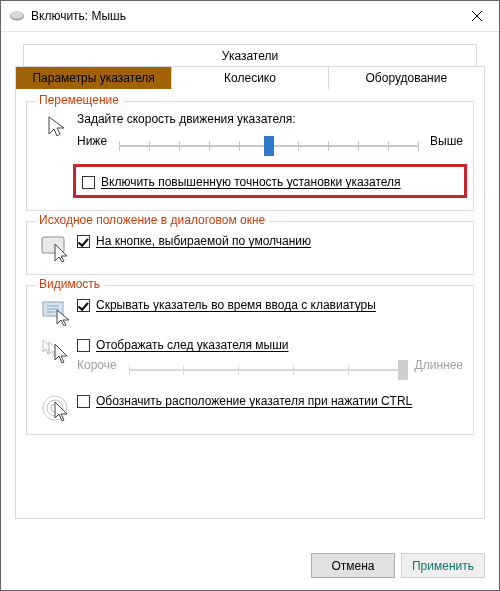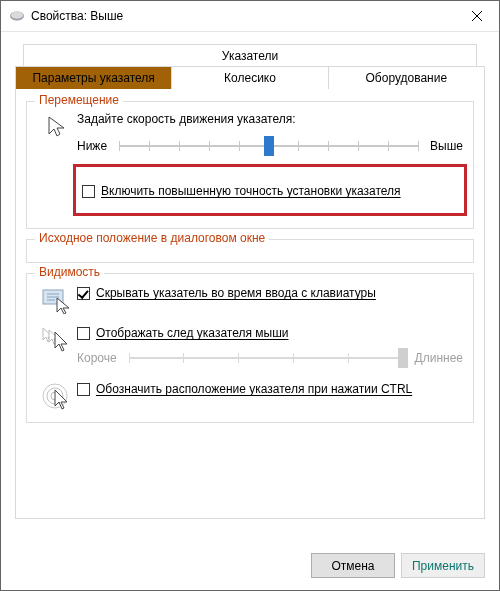--- a/index.html
+++ b/index.html
@@ -21,32 +21,32 @@
 .tab-row.back .tab:last-child{margin-right:8px}
 .tab-row.front .tab+.tab{border-left:none}
 .tab-row.back .tab+.tab{border-left:none}
 .panel{border:1px solid #d9d9d9;border-top:none;padding:12px 10px 10px 10px;min-height:430px;box-sizing:border-box}
 .group{border:1px solid #dcdcdc;margin-bottom:10px;padding:10px 10px 12px 10px;position:relative}
 .group-title{position:absolute;top:-9px;left:8px;background:#fff;padding:0 4px;font-size:12px;color:#c2410c}
 .row{display:flex;align-items:flex-start}
 .icon-cell{width:40px;min-width:40px;display:flex;align-items:flex-start;justify-content:center;padding-top:2px}
 .content-cell{flex:1}
 .speed-label{margin-bottom:8px}
-.slider-row{display:flex;align-items:center;gap:12px}
+.slider-row{display:flex;align-items:flex-start;gap:12px}
 .slider-row .lbl{font-size:12px}
 .slider-track{flex:1;height:24px;position:relative}
 .slider-track .rail{position:absolute;left:0;right:0;top:11px;height:2px;background:#c8c8c8}
 .slider-track .tick{position:absolute;top:7px;width:1px;height:10px;background:#c8c8c8}
 .slider-track .thumb{position:absolute;top:2px;width:10px;height:20px;background:#2e79cc;transform:translateX(-50%)}
 .chk-row{display:flex;align-items:flex-start;gap:6px;margin-top:2px}
 .chk{width:13px;height:13px;border:1px solid #333;box-sizing:border-box;background:#fff;display:inline-flex;align-items:center;justify-content:center;margin-top:1px}
 .chk.checked::after{content:"";width:8px;height:4px;border-left:2px solid #000;border-bottom:2px solid #000;transform:rotate(-50deg) translate(0px,-1px)}
 .chk-label{flex:1}
 .chk-label.u{text-decoration:underline;text-decoration-thickness:1px;text-underline-offset:2px}
-.highlight{border:3px solid #c1272d;padding:15px 6px;margin:6px -4px 0 -4px}
+.highlight{border:3px solid #c1272d;padding:6px 6px;margin:6px -4px 0 -4px}
 .disabled{color:#a0a0a0}
 .slider-track.disabled .rail,.slider-track.disabled .tick{background:#d9d9d9}
 .slider-track.disabled .thumb{background:#cfcfcf}
 .footer{position:absolute;right:14px;bottom:12px;display:flex;gap:6px}
 .btn{min-width:82px;height:23px;border:1px solid #adadad;background:#e1e1e1;font-size:12px;display:flex;align-items:center;justify-content:center}
 .btn.disabled{color:#0f766e;background:#efefef;border-color:#d0d0d0}
 
 .cursor-glyph{width:24px;height:24px}
 .cursor-glyph svg{width:24px;height:24px}
 .snap-glyph,.trail-glyph,.hide-glyph,.locate-glyph{width:32px;height:28px}
@@ -56,21 +56,21 @@
 <body>
 <div class="window">
 
   <div class="titlebar">
     <span class="app-icon">
       <svg viewBox="0 0 16 12">
           <ellipse cx="8" cy="6" rx="7" ry="4.5" fill="#9aa0a6"></ellipse>
           <ellipse cx="8" cy="5.2" rx="6" ry="3.6" fill="#d8dadd"></ellipse>
         </svg>
     </span>
-    <span class="title-text">Свойства: Выше</span>
+    <span class="title-text">Включить: Мышь</span>
     <div class="close-btn">
       <svg width="10" height="10" viewBox="0 0 10 10">
           <line x1="0" y1="0" x2="10" y2="10" stroke="#000" stroke-width="1"></line>
           <line x1="10" y1="0" x2="0" y2="10" stroke="#000" stroke-width="1"></line>
         </svg>
     </div>
   </div>
 
   <div class="body">
     <div class="tabs">
@@ -121,20 +121,36 @@
                   <span class="chk"></span>
                   <span class="chk-label u">Включить повышенную точность установки указателя</span>
                 </div>
               </div>
             </div>
           </div>
         </div>
 
         <div class="group">
           <span class="group-title">Исходное положение в диалоговом окне</span>
+          <div class="row">
+            <div class="icon-cell">
+              <span class="snap-glyph">
+                <svg viewBox="0 0 32 28">
+                    <rect x="1" y="3" width="22" height="16" rx="2" fill="#eaeaea" stroke="#8a8a8a"></rect>
+                    <path d="M14 10 L14 27 L18 23 L21 28 L23 27 L20 22 L26 22 Z" fill="#fff" stroke="#444"></path>
+                  </svg>
+              </span>
+            </div>
+            <div class="content-cell">
+              <div class="chk-row">
+                <span class="chk checked"></span>
+                <span class="chk-label u">На кнопке, выбираемой по умолчанию</span>
+              </div>
+            </div>
+          </div>
         </div>
 
         <div class="group">
           <span class="group-title">Видимость</span>
 
           <div class="row" style="margin-bottom:10px">
             <div class="icon-cell">
               <span class="hide-glyph">
                 <svg viewBox="0 0 32 28">
                     <rect x="2" y="4" width="20" height="14" fill="#d8e4f0" stroke="#8aa6c1"></rect>

